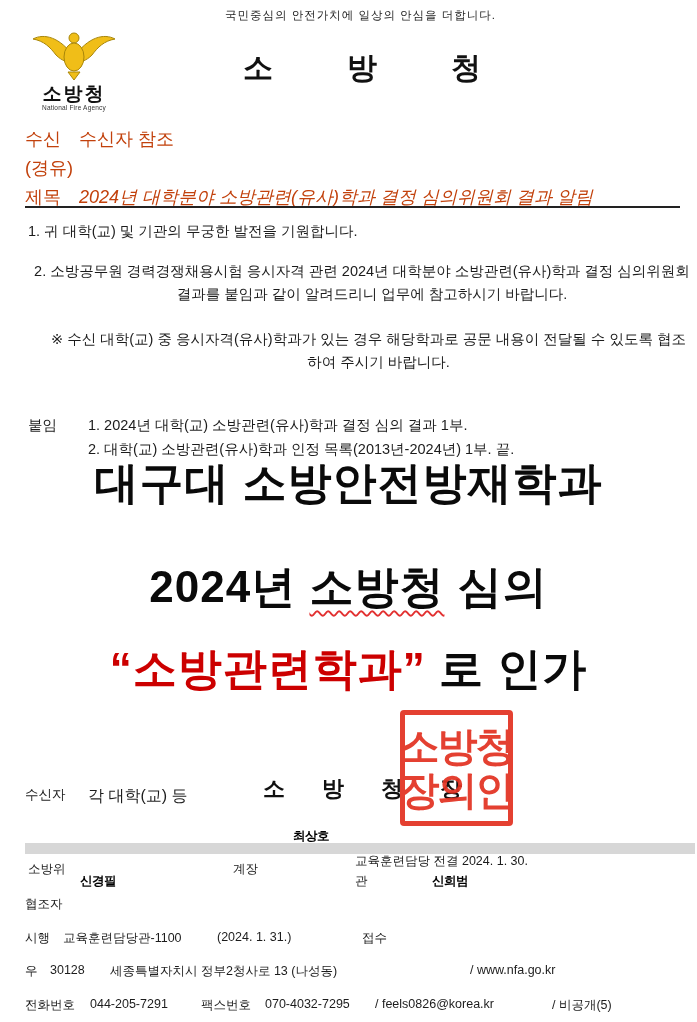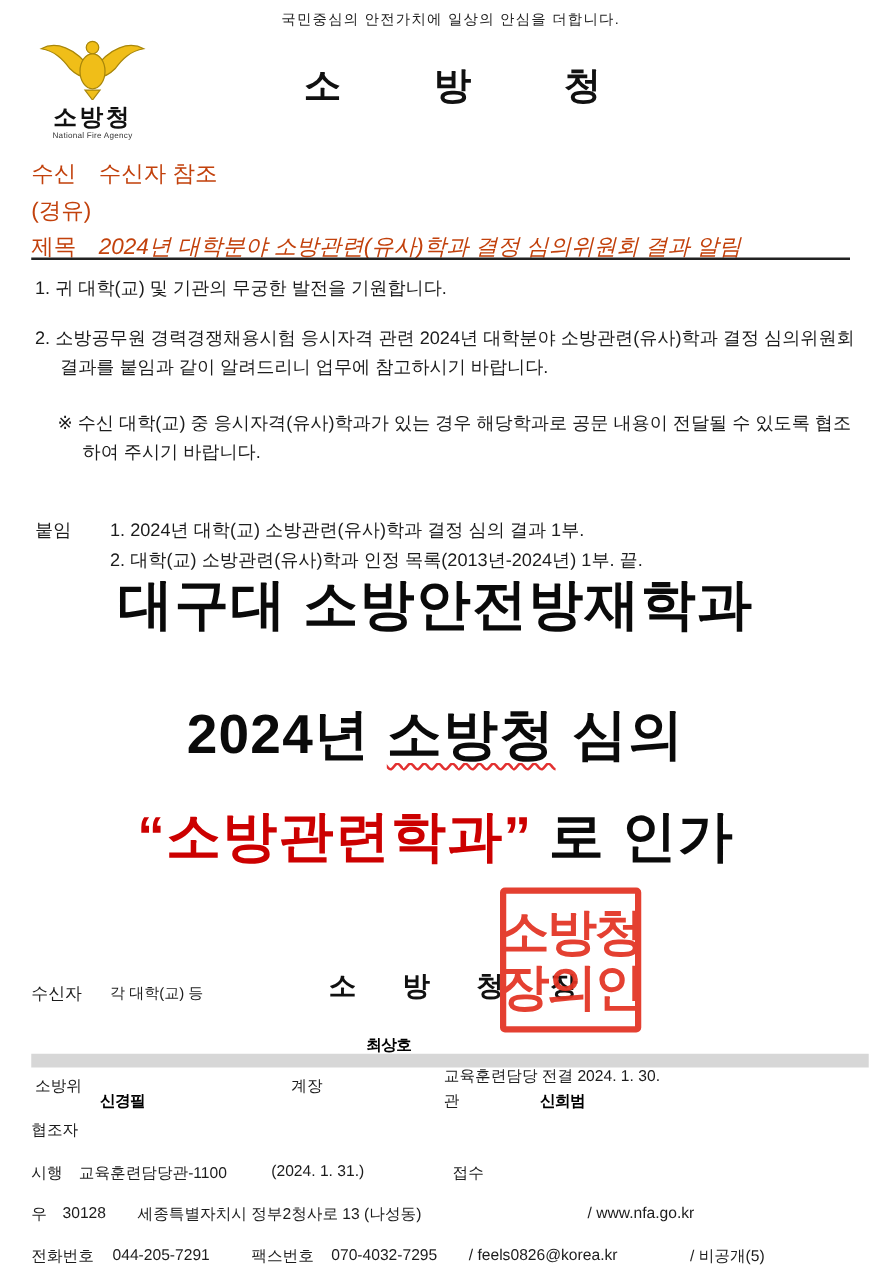--- a/index.html
+++ b/index.html
@@ -14,21 +14,21 @@
   }
   .abs{position:absolute;white-space:nowrap;}
   .slogan{top:8px;left:12px;width:100%;text-align:center;font-size:11.5px;letter-spacing:1px;color:#222;}
   .logo{top:28px;left:26px;width:96px;text-align:center;}
   .logo-kr{font-size:19px;font-weight:bold;letter-spacing:2px;color:#111;line-height:1.05;}
   .logo-en{font-size:6.5px;color:#333;letter-spacing:.2px;}
   .agency-title{top:48px;left:243px;font-size:30px;font-weight:600;letter-spacing:74px;color:#111;}
   .hline{top:206px;left:25px;width:655px;border-top:2px solid #222;height:0;}
   .doc-label{font-size:18px;color:#c2410c;}
   .body-text{font-size:14.5px;line-height:23px;color:#1c1c1c;white-space:normal;}
-  .hang{padding-left:20px;text-indent:-20px;}
+  .hang{padding-left:20px;text-indent:-20px;text-align:center;}
   .announce{left:0;width:100%;text-align:center;font-size:44px;font-weight:900;letter-spacing:1px;color:#0a0a0a;white-space:nowrap;}
   .squiggle{
     text-decoration-line:underline;
     text-decoration-style:wavy;
     text-decoration-color:#e23030;
     text-decoration-thickness:2px;
     text-underline-offset:8px;
   }
   .red-big{color:#cc0000;}
   .chief-title{top:750px;left:263px;font-size:22px;font-weight:600;letter-spacing:37px;color:#111;margin-top:24px;}
@@ -84,21 +84,21 @@
   <div class="abs announce" style="top:558px;"><span>2024년 </span><span class="squiggle">소방청</span><span> 심의</span></div>
   <div class="abs announce" style="top:640px;"><span class="red-big">“소방관련학과”</span><span> 로 인가</span></div>
 
   <div class="abs chief-title">소방청장</div>
   <div class="abs stamp">
     <div>소방청</div>
     <div>장의인</div>
   </div>
 
   <div class="abs" style="top:786px;left:25px;font-size:13.5px;">수신자</div>
-  <div class="abs" style="top:786px;left:88px;font-size:12px;">각 대학(교) 등</div>
+  <div class="abs" style="top:786px;left:88px;font-size:16px;">각 대학(교) 등</div>
 
   <div class="abs grey-bar"></div>
 
   <div class="abs small" style="top:861px;left:28px;">소방위</div>
   <div class="abs small sig-name" style="top:873px;left:80px;">신경필</div>
   <div class="abs small" style="top:861px;left:233px;">계장</div>
   <div class="abs small sig-name" style="top:828px;left:293px;">최상호</div>
   <div class="abs small" style="top:853px;left:355px;">교육훈련담당 전결 2024. 1. 30.</div>
   <div class="abs small" style="top:873px;left:355px;">관</div>
   <div class="abs small sig-name" style="top:873px;left:432px;">신희범</div>

